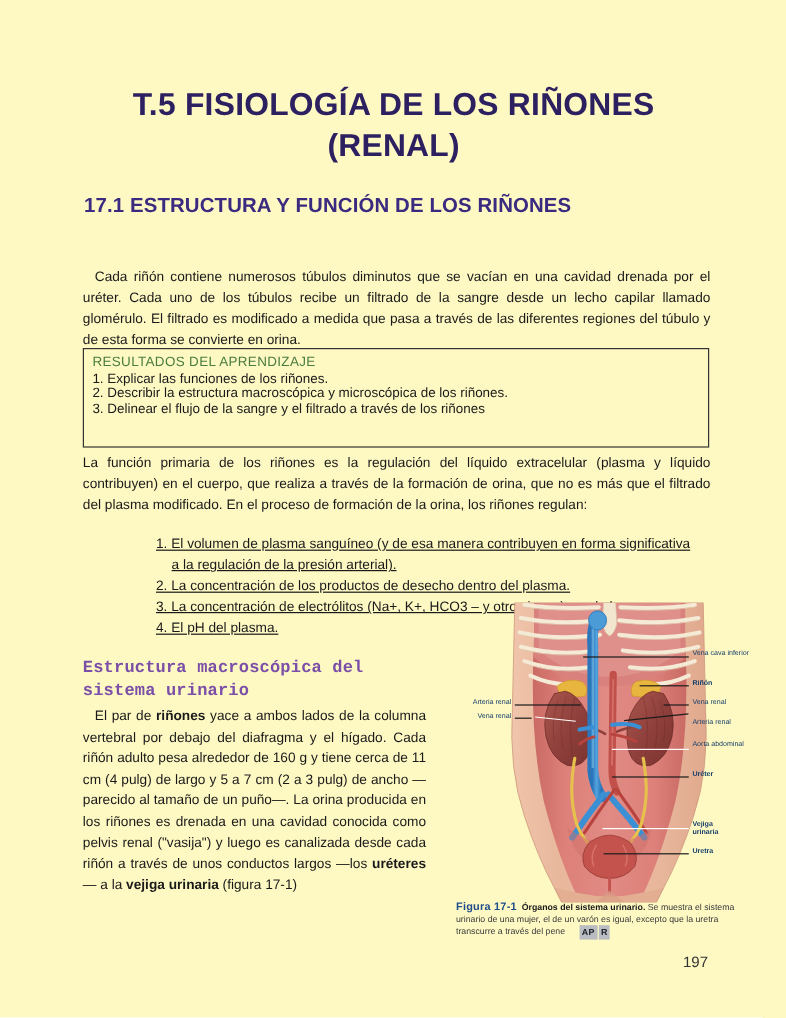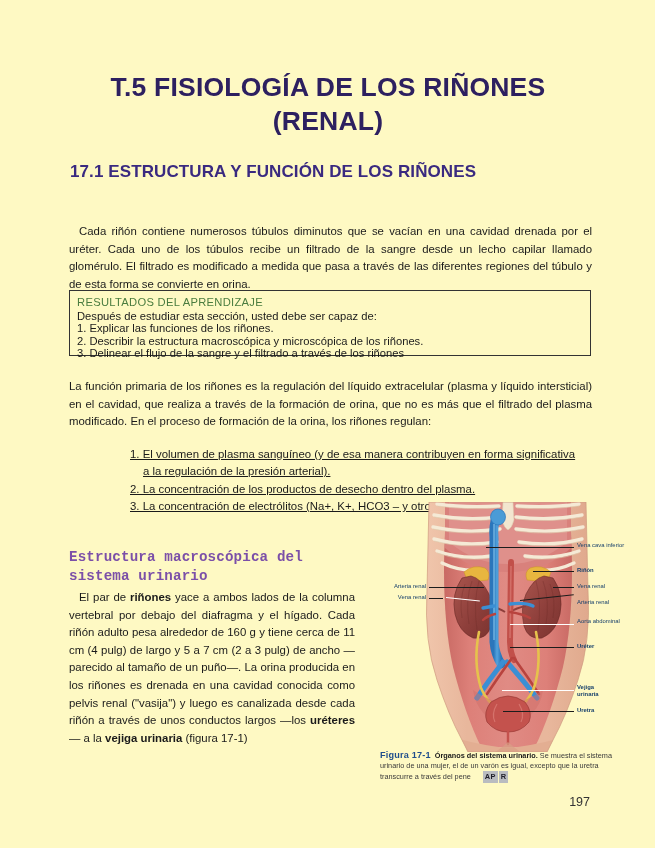--- a/index.html
+++ b/index.html
@@ -60,21 +60,21 @@
     text-indent: 10px;
     margin-top: 20px;
   }
 
   
   .outcomes-box {
     position: absolute;
     left: 69px;
     top: 290px;
     width: 522px;
-    height: 66px;
+    height: 83px;
     border: 1px solid #333333;
     box-sizing: border-box;
     padding: 4px 7px 3px 7px;
   }
   .outcomes-head {
     font-size: 11.2px;
     color: #4a7c3f;
     line-height: 14.5px;
     letter-spacing: 0.3px;
   }
@@ -223,38 +223,40 @@
     <div>T.5 FISIOLOGÍA DE LOS RIÑONES</div>
     <div>(RENAL)</div>
   </div>
 
   <div class="section-title">17.1 ESTRUCTURA Y FUNCIÓN DE LOS RIÑONES</div>
 
   <div class="intro">Cada riñón contiene numerosos túbulos diminutos que se vacían en una cavidad drenada por el uréter. Cada uno de los túbulos recibe un filtrado de la sangre desde un lecho capilar llamado glomérulo. El filtrado es modificado a medida que pasa a través de las diferentes regiones del túbulo y de esta forma se convierte en orina.</div>
 
   <div class="outcomes-box">
     <div class="outcomes-head">RESULTADOS DEL APRENDIZAJE</div>
-    <div class="outcomes-line">Después de estudiar esta sección, usted debe ser capaz de:</div>
     <div class="outcomes-line">1. Explicar las funciones de los riñones.</div>
     <div class="outcomes-line">2. Describir la estructura macroscópica y microscópica de los riñones.</div>
     <div class="outcomes-line">3. Delinear el flujo de la sangre y el filtrado a través de los riñones</div>
   </div>
 
-  <div class="mid-para">La función primaria de los riñones es la regulación del líquido extracelular (plasma y líquido intersticial) en el cavidad, que realiza a través de la formación de orina, que no es más que el filtrado del plasma modificado. En el proceso de formación de la orina, los riñones regulan:</div>
+  <div class="mid-para">La función primaria de los riñones es la regulación del líquido extracelular (plasma y líquido contribuyen) en el cuerpo, que realiza a través de la formación de orina, que no es más que el filtrado del plasma modificado. En el proceso de formación de la orina, los riñones regulan:</div>
 
   <div class="num-list">
     <div class="num-item">
       <span>1. El volumen de plasma sanguíneo (y de esa manera contribuyen en forma significativa</span>
       <span class="cont">a la regulación de la presión arterial).</span>
     </div>
     <div class="num-item">
       <span>2. La concentración de los productos de desecho dentro del plasma.</span>
     </div>
     <div class="num-item">
       <span>3. La concentración de electrólitos (Na+, K+, HCO3 – y otros iones) en el plasma.</span>
+    </div>
+    <div class="num-item">
+      <span>4. El pH del plasma.</span>
     </div>
   </div>
 
   <div class="col-heading">Estructura macroscópica del sistema urinario</div>
   <div class="col-body">
     <span>El par de </span><b>riñones</b><span> yace a ambos lados de la columna vertebral por debajo del diafragma y el hígado. Cada riñón adulto pesa alrededor de 160 g y tiene cerca de 11 cm (4 pulg) de largo y 5 a 7 cm (2 a 3 pulg) de ancho —parecido al tamaño de un puño—. La orina producida en los riñones es drenada en una cavidad conocida como pelvis renal ("vasija") y luego es canalizada desde cada riñón a través de unos conductos largos —los </span><b>uréteres</b><span>— a la </span><b>vejiga urinaria</b><span> (figura 17-1)</span>
   </div>
 
   <div class="figure">
 

